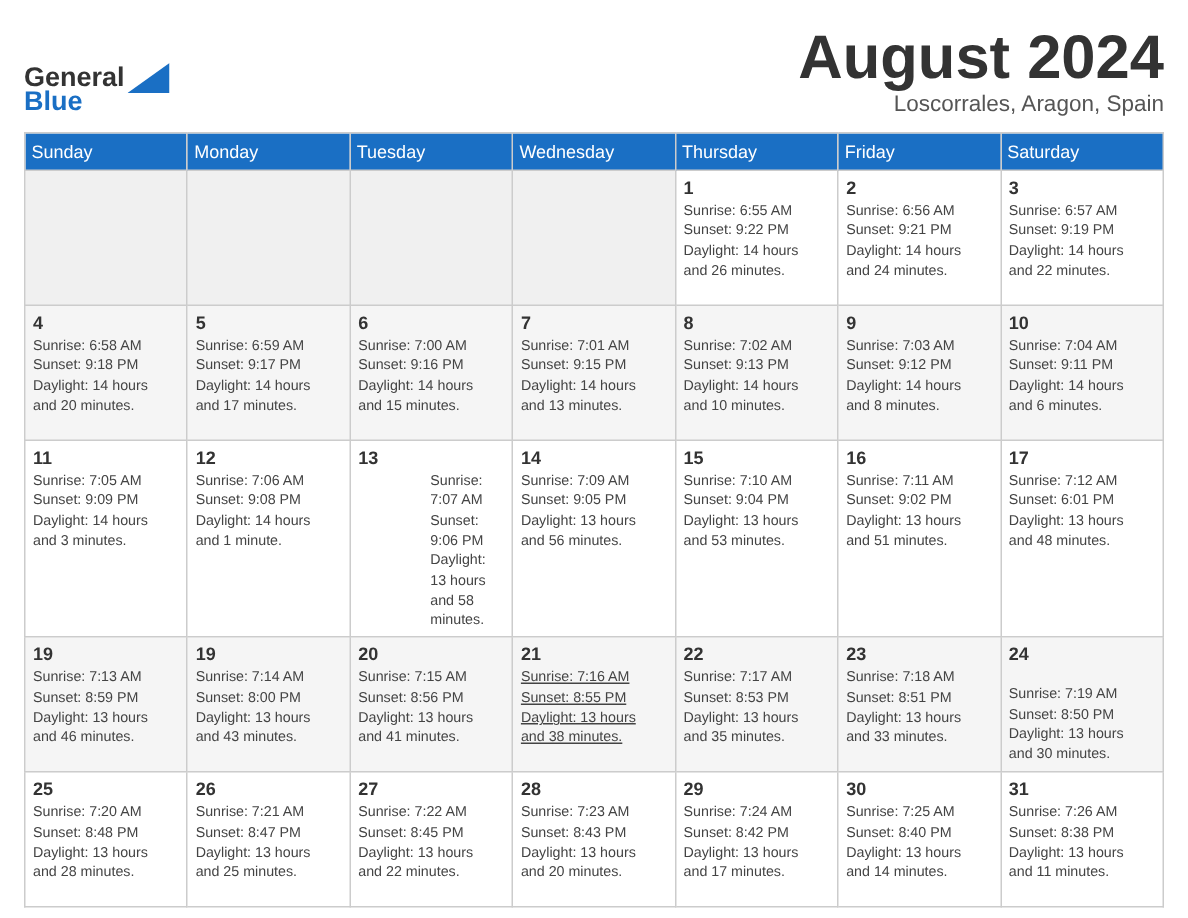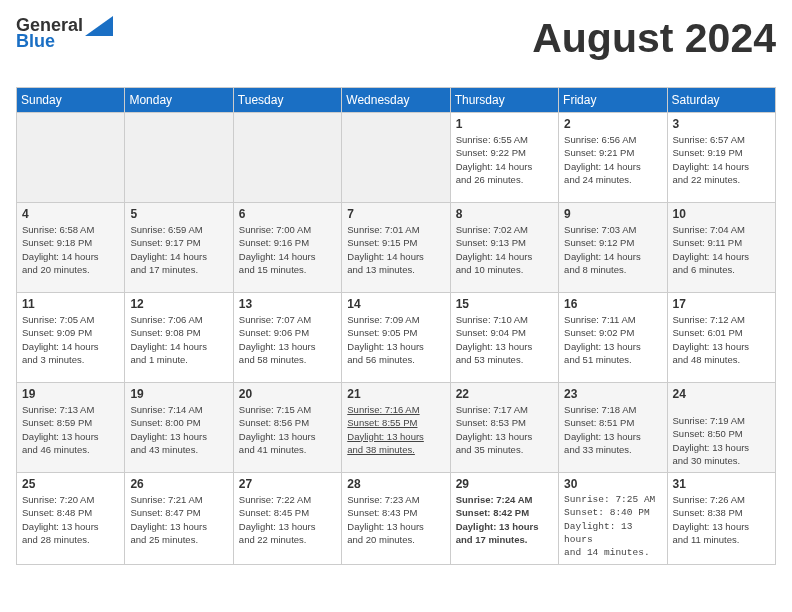--- a/index.html
+++ b/index.html
@@ -6,22 +6,22 @@
     body {
       font-family: Arial, sans-serif;
       background: #fff;
       width: 792px;
       min-height: 612px;
       padding: 16px;
     }
     .header {
       display: flex;
       justify-content: space-between;
-      align-items: flex-start;
-      margin-bottom: 26px;
+      align-items: flex-end;
+      margin-bottom: 10px;
     }
     .logo {
       display: flex;
       align-items: center;
     }
     .logo-text {
       font-size: 18px;
       font-weight: bold;
       color: #333;
       line-height: 1.1;
@@ -94,20 +94,21 @@
         <span class="logo-text" style="font-size:18px;font-weight:bold;color:#333;">General</span>
         <svg width="28" height="20" viewBox="0 0 28 20" style="margin-left:2px;">
           <polygon points="0,20 28,0 28,20" fill="#1a6fc4"></polygon>
         </svg>
       </div>
       <span class="logo-text" style="font-size:18px;font-weight:bold;color:#1a6fc4;margin-top:-4px;">Blue</span>
     </div>
   </div>
   <div class="title-block">
     <div class="calendar-title">August 2024</div>
+    <div class="calendar-subtitle">Loscorrales, Aragon, Spain</div>
   </div>
 </div>
 
 <table>
   <thead>
     <tr>
     <th>Sunday</th>
         <th>Monday</th>
         <th>Tuesday</th>
         <th>Wednesday</th>
@@ -205,21 +206,21 @@
         </td>
         <td>
           <span class="day-num">12</span>
           <div class="day-info" style="white-space: pre-line;">Sunrise: 7:06 AM
 Sunset: 9:08 PM
 Daylight: 14 hours
 and 1 minute.</div>
         </td>
         <td>
           <span class="day-num">13</span>
-          <div class="day-info" style="white-space: pre-line;">Sunrise: 7:07 AM
+          <div class="day-info" style="white-space: pre-line; margin-left: 48px;">Sunrise: 7:07 AM
 Sunset: 9:06 PM
 Daylight: 13 hours
 and 58 minutes.</div>
         </td>
         <td>
           <span class="day-num">14</span>
           <div class="day-info" style="white-space: pre-line;">Sunrise: 7:09 AM
 Sunset: 9:05 PM
 Daylight: 13 hours
 and 56 minutes.</div>
@@ -321,28 +322,28 @@
         </td>
         <td>
           <span class="day-num">28</span>
           <div class="day-info" style="white-space: pre-line;">Sunrise: 7:23 AM
 Sunset: 8:43 PM
 Daylight: 13 hours
 and 20 minutes.</div>
         </td>
         <td>
           <span class="day-num">29</span>
-          <div class="day-info" style="white-space: pre-line; font-weight: bold;">Sunrise: 7:24 AM
+          <div class="day-info" style="white-space: pre-line;">Sunrise: 7:24 AM
 Sunset: 8:42 PM
 Daylight: 13 hours
 and 17 minutes.</div>
         </td>
         <td>
           <span class="day-num">30</span>
-          <div class="day-info" style="white-space: pre-line; font-family: Liberation Mono, monospace;">Sunrise: 7:25 AM
+          <div class="day-info" style="white-space: pre-line;">Sunrise: 7:25 AM
 Sunset: 8:40 PM
 Daylight: 13 hours
 and 14 minutes.</div>
         </td>
         <td>
           <span class="day-num">31</span>
           <div class="day-info" style="white-space: pre-line;">Sunrise: 7:26 AM
 Sunset: 8:38 PM
 Daylight: 13 hours
 and 11 minutes.</div>

